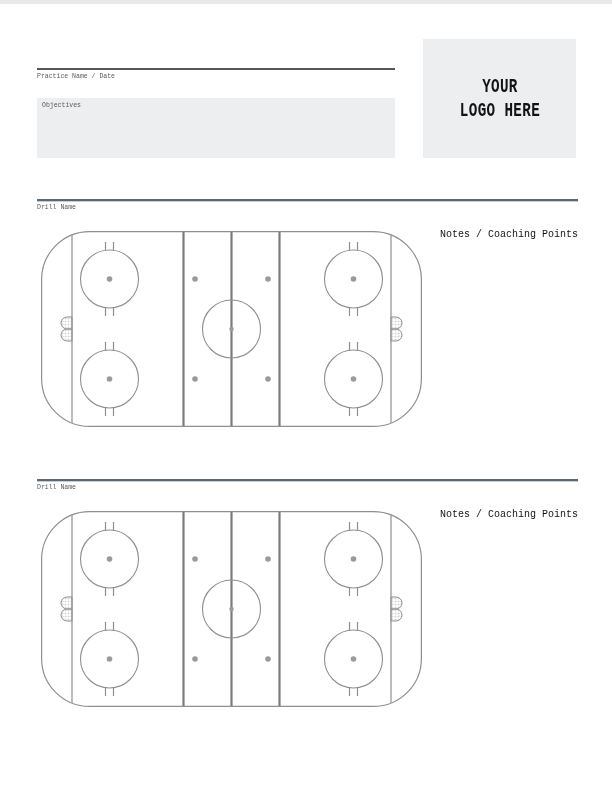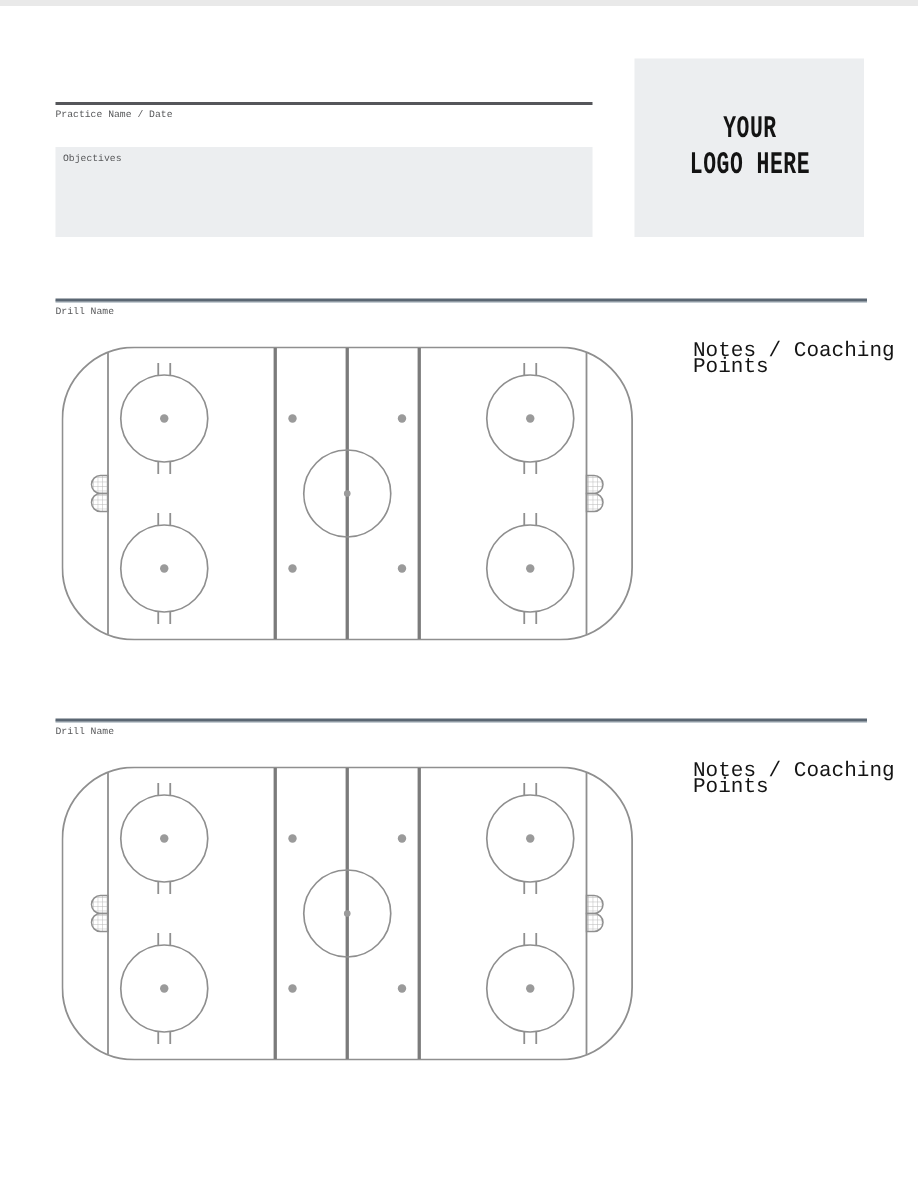--- a/index.html
+++ b/index.html
@@ -46,22 +46,22 @@
   .section-divider{
     position:absolute;left:37px;top:0;width:541px;height:2px;
     background:var(--section-divider,#5b6773);
     box-shadow:0 1px 0 var(--section-divider-highlight,#c5cdd3);
   }
   .drill-label{
     position:absolute;left:37px;top:5px;
     font-size:6.5px;line-height:8px;color:var(--label-text,#58595b);
   }
   .notes-label{
-    position:absolute;left:462px;top:30px;
-    font-size:14px;line-height:11px;color:var(--notes-text,#141414);
+    position:absolute;left:440px;top:30px;
+    font-size:10px;line-height:11px;color:var(--notes-text,#141414);
   }
   .rink{
     position:absolute;left:41px;top:32px;width:381px;height:196px;
   }
   
   .boards{fill:#ffffff;stroke:var(--rink-line,#8f8f8f);stroke-width:1.2;}
   .goal-ln{stroke:var(--rink-line,#8f8f8f);stroke-width:1.2;}
   .zone-ln{stroke:var(--rink-zone-line,#7b7b7b);stroke-width:2.2;}
   .cir{fill:none;stroke:var(--rink-line,#8f8f8f);stroke-width:1.1;}
   .dot{fill:var(--rink-dot,#9a9a9a);}

